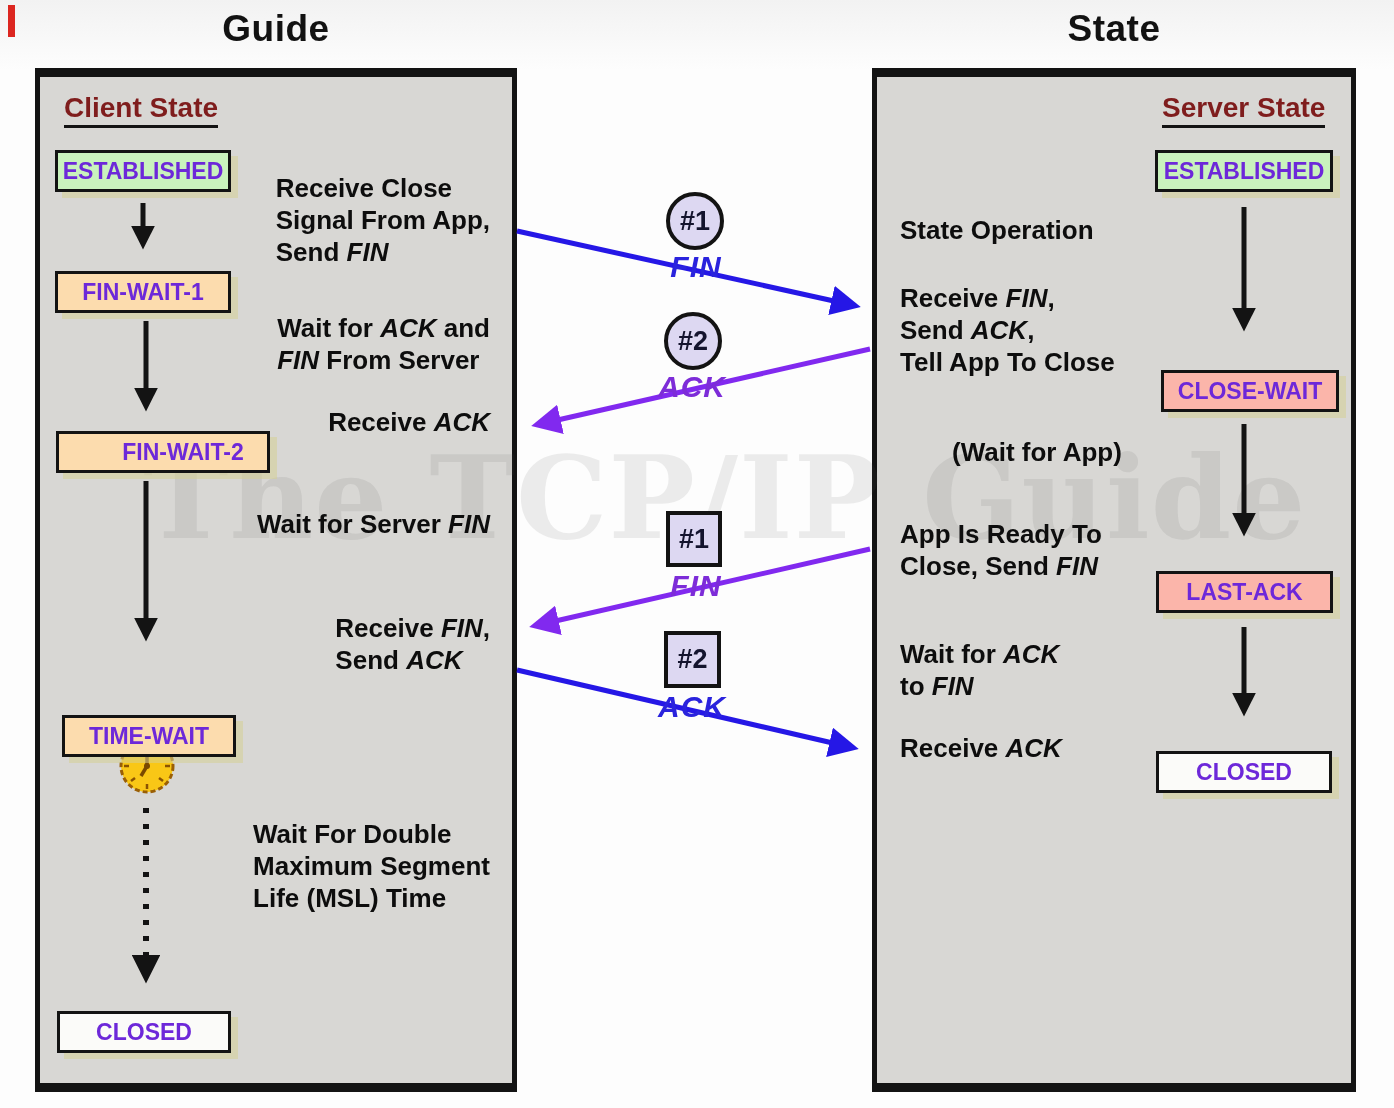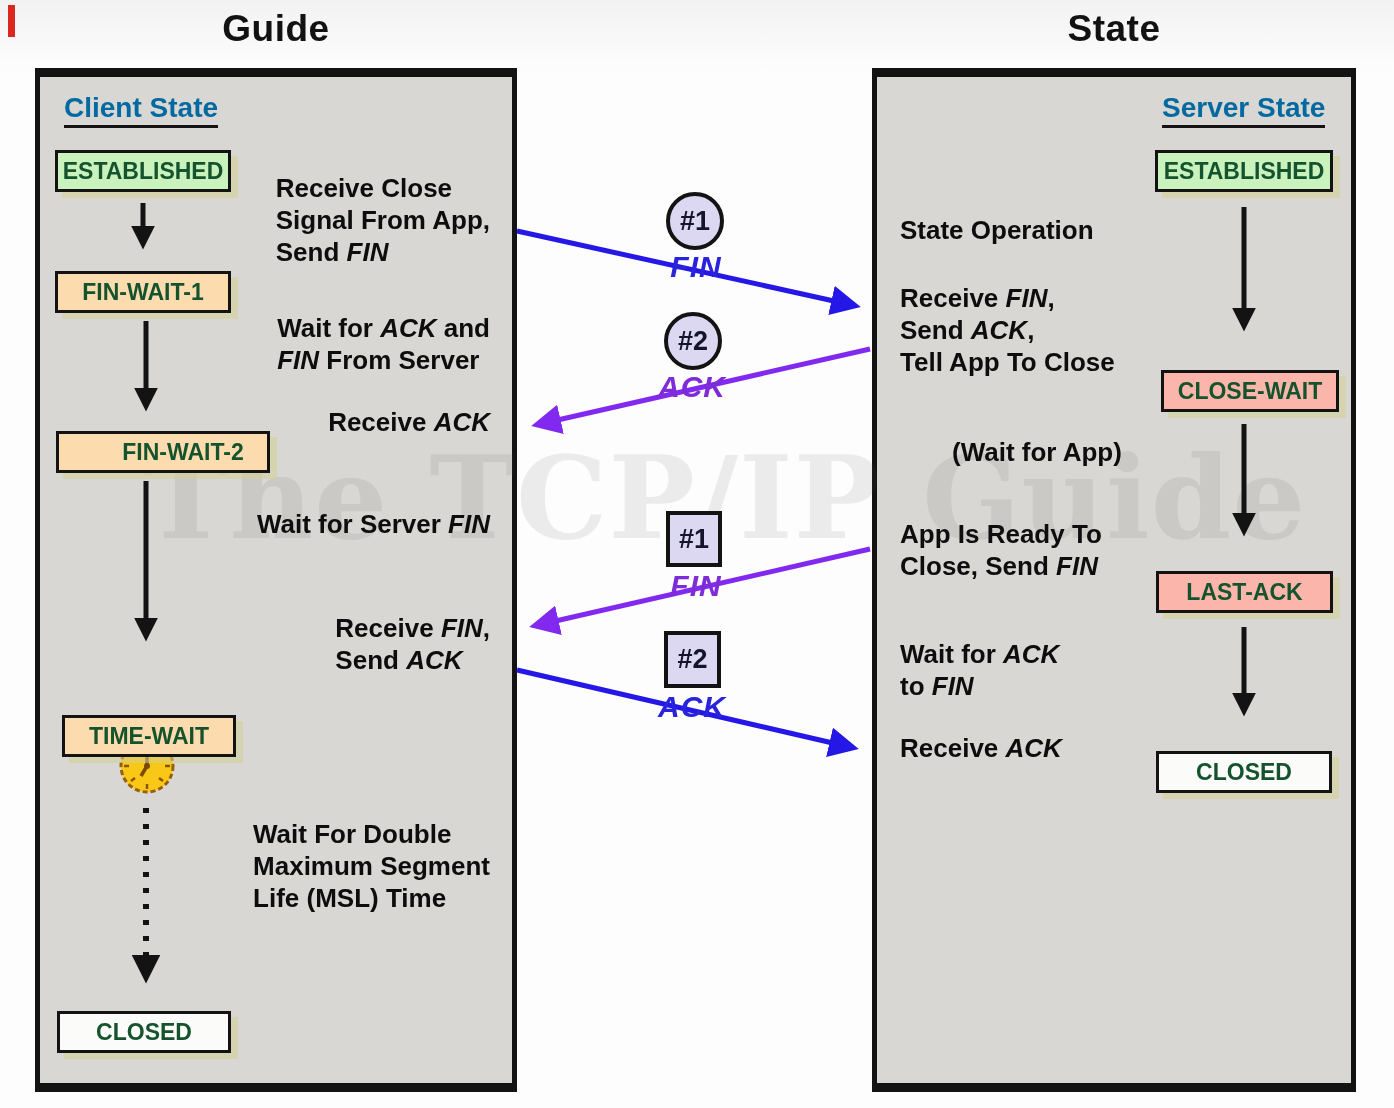--- a/index.html
+++ b/index.html
@@ -10,27 +10,27 @@
   }
   .title{
     position:absolute;top:8px;font-size:37px;font-weight:bold;color:#121212;
     text-align:center;letter-spacing:0.5px;
   }
   .panel{
     position:absolute;top:68px;height:1006px;background:#d8d7d4;
     border:5px solid #131313;border-top-width:9px;border-bottom-width:9px;
   }
   .panel-heading{
-    position:absolute;font-size:28px;font-weight:bold;color:#0369a1;
+    position:absolute;font-size:28px;font-weight:bold;color:#7f1d1d;
     border-bottom:3px solid #131313;padding-bottom:1px;z-index:3;
   }
   .state{
     position:absolute;height:36px;border:3px solid #131313;
     font-size:23px;font-weight:bold;line-height:36px;text-align:center;
-    color:#14532d;box-shadow:7px 6px 0 rgba(214,208,148,0.55);z-index:3;
+    color:#6d28d9;box-shadow:7px 6px 0 rgba(214,208,148,0.55);z-index:3;
   }
   .ann{
     position:absolute;font-size:26px;font-weight:bold;line-height:32px;
     color:#0d0d0d;z-index:3;white-space:nowrap;
   }
   .ann.right{}
   .msg-badge{
     position:absolute;background:#ddd8f2;border:4px solid #131313;z-index:3;
     display:flex;align-items:center;justify-content:center;
     font-size:27px;font-weight:bold;color:#14142e;

